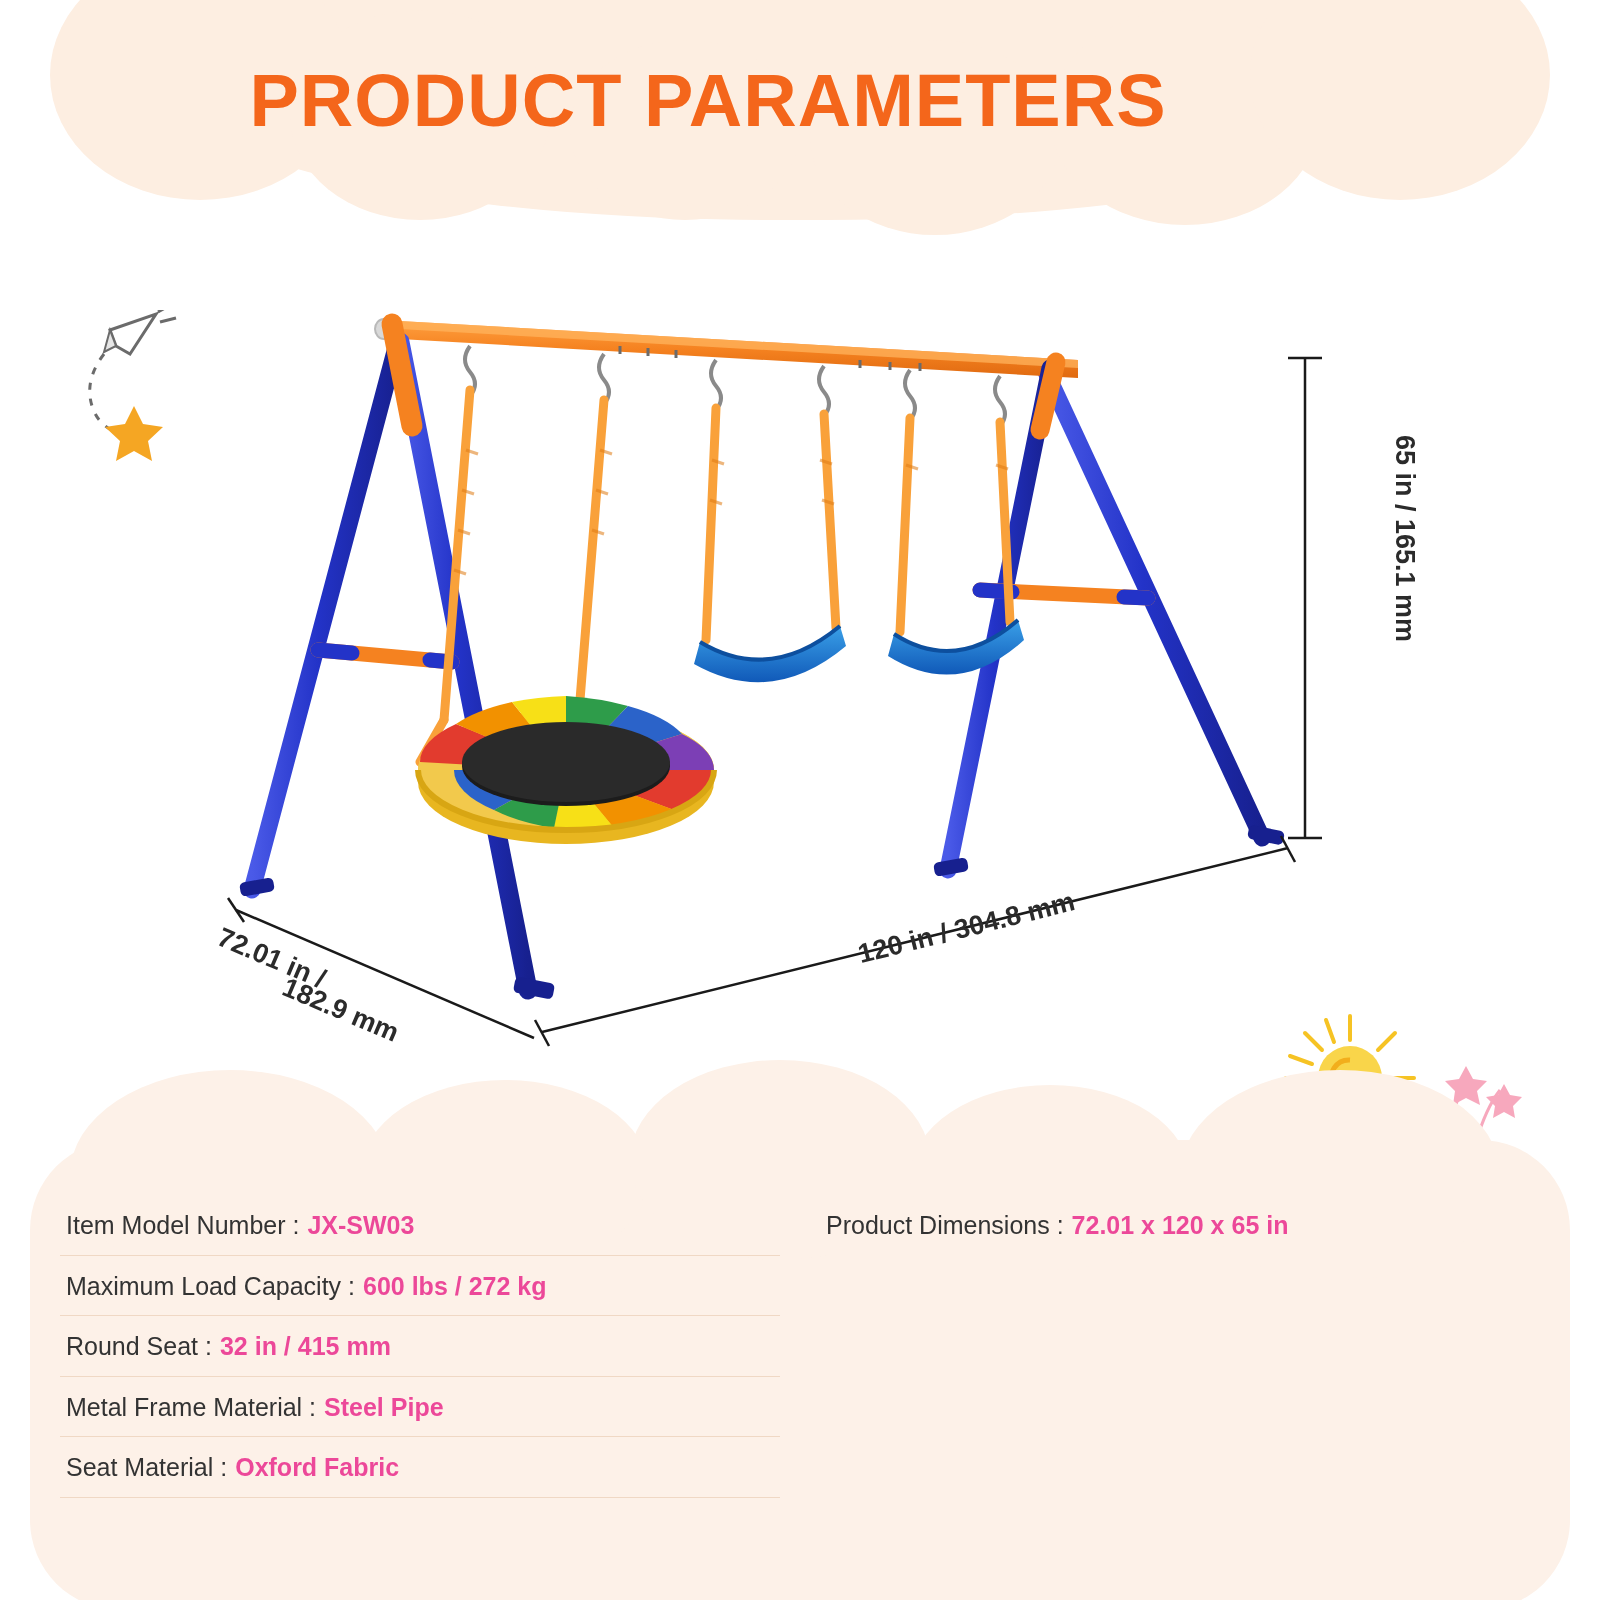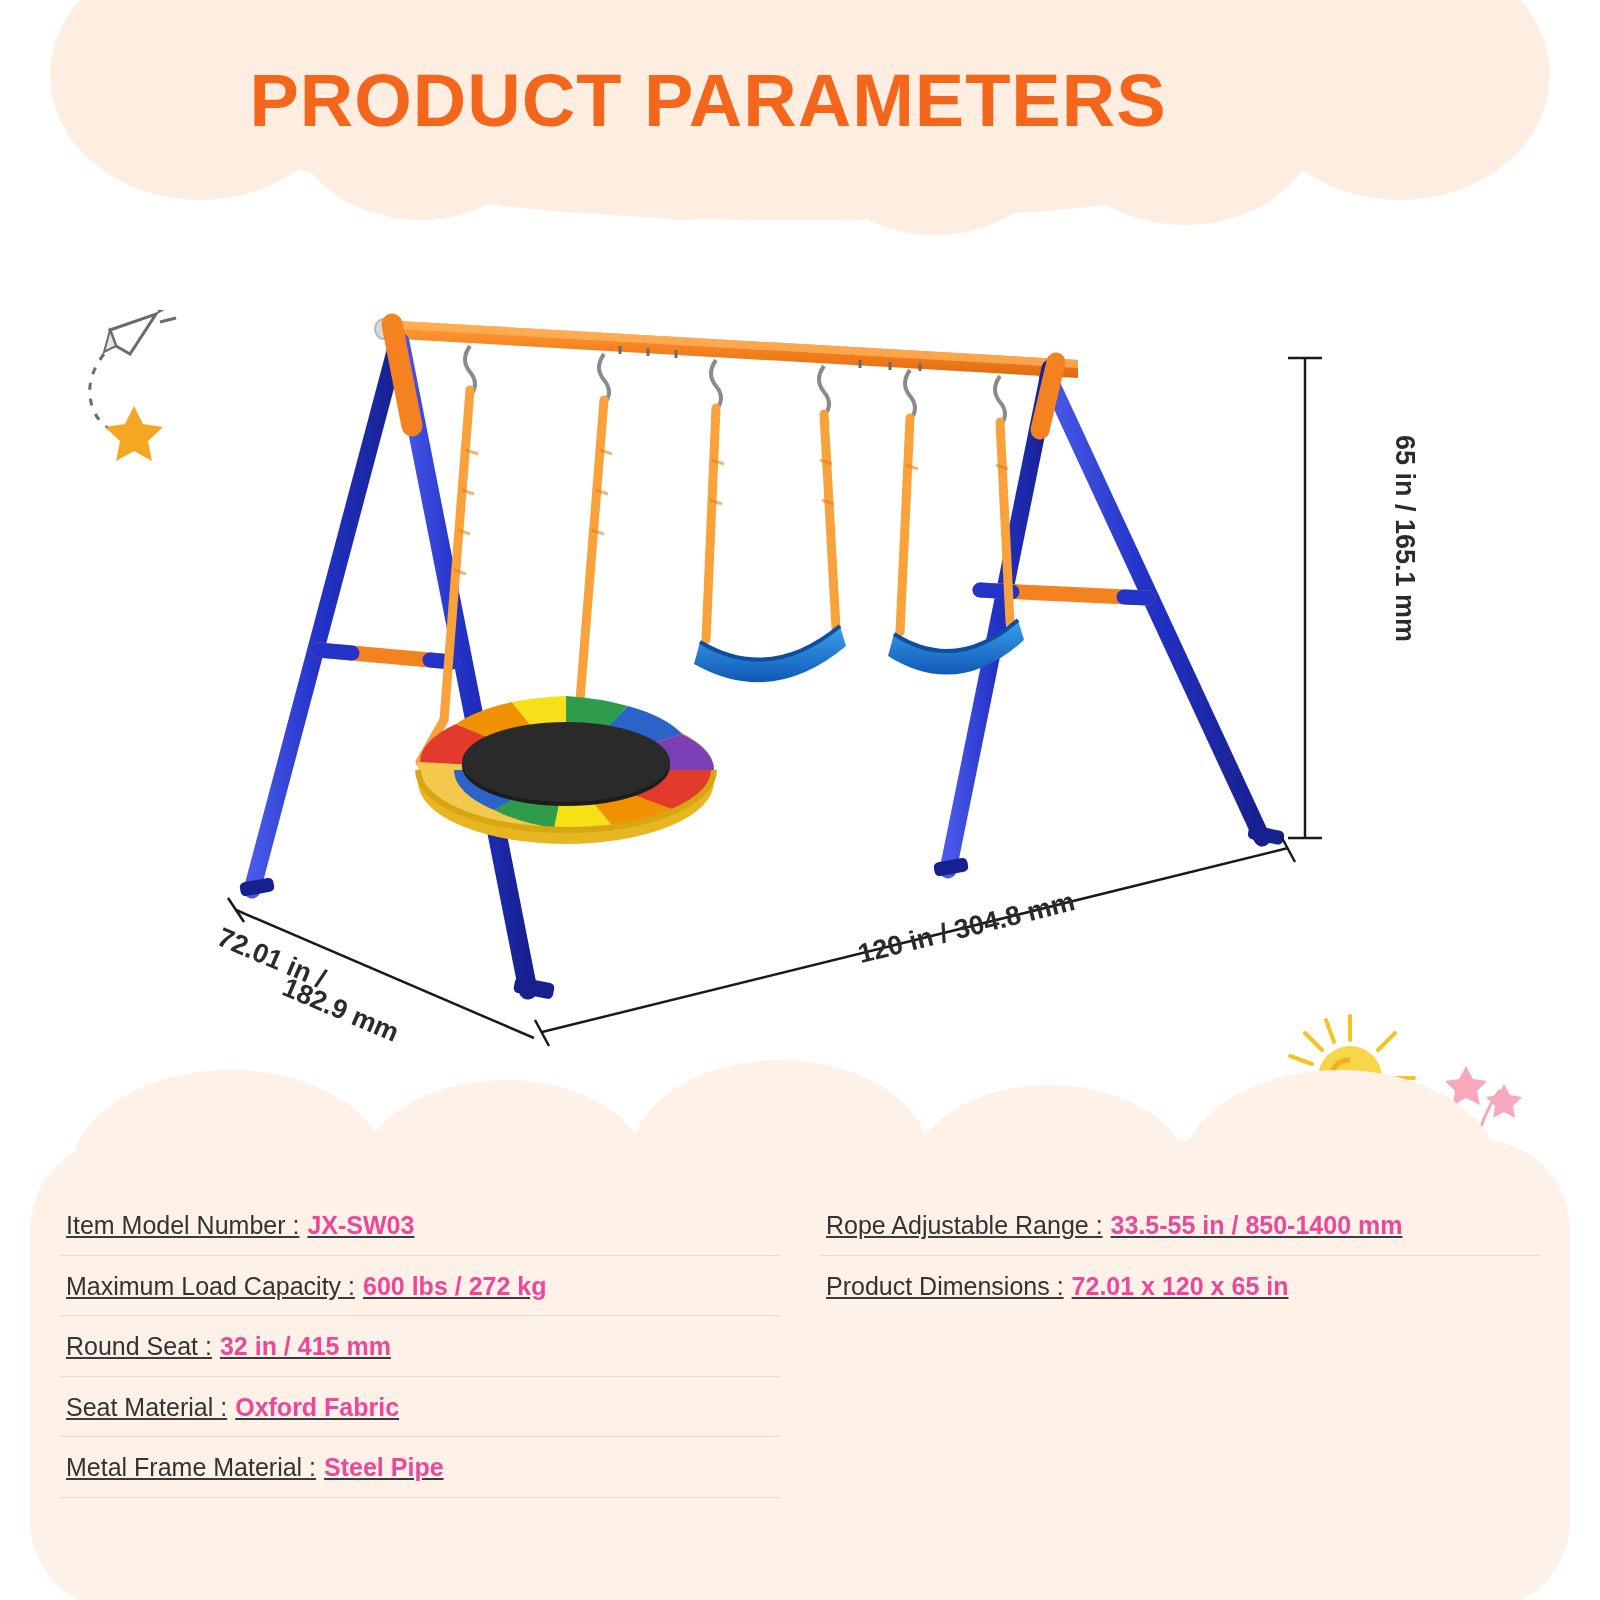--- a/index.html
+++ b/index.html
@@ -47,21 +47,21 @@
   .specs{
     position:absolute;left:60px;top:1195px;width:1480px;
     display:flex;gap:40px;
   }
   .spec-col{flex:1;display:flex;flex-direction:column;}
   .spec-row{
     padding:14px 6px 13px 6px;
     border-bottom:1px solid #f0d8c4;
     font-size:25px;line-height:1.3;
     color:#3b3b3b;
-    display:flex;flex-wrap:wrap;align-items:baseline;text-decoration:underline;
+    display:flex;flex-wrap:wrap;align-items:baseline;
   }
   .spec-row:last-child{border-bottom:1px solid #f0d8c4;}
   .spec-label{color:#333333;margin-right:8px;white-space:nowrap;}
   .spec-value{color:#ec4899;font-weight:bold;}
 
   
   .illus{position:absolute;left:0;top:250px;width:1600px;height:900px;}
 
   .label{
     position:absolute;font-size:27px;font-weight:bold;color:#2b2b2b;
@@ -310,32 +310,28 @@
     </div>
     <div class="spec-row">
       <span class="spec-label">Maximum Load Capacity :</span>
       <span class="spec-value">600 lbs / 272 kg</span>
     </div>
     <div class="spec-row">
       <span class="spec-label">Round Seat :</span>
       <span class="spec-value">32 in / 415 mm</span>
     </div>
     <div class="spec-row">
+      <span class="spec-label">Metal Frame Material :</span>
+      <span class="spec-value">Steel Pipe</span>
+    </div>
+    <div class="spec-row">
       <span class="spec-label">Seat Material :</span>
       <span class="spec-value">Oxford Fabric</span>
     </div>
-    <div class="spec-row">
-      <span class="spec-label">Metal Frame Material :</span>
-      <span class="spec-value">Steel Pipe</span>
-    </div>
   </div>
 
   <div class="spec-col">
-    <div class="spec-row">
-      <span class="spec-label">Rope Adjustable Range :</span>
-      <span class="spec-value">33.5-55 in / 850-1400 mm</span>
-    </div>
     <div class="spec-row" style="border-bottom:none;padding-bottom:0;">
       <span class="spec-label">Product Dimensions :</span>
       <span class="spec-value">72.01 x 120 x 65 in</span>
     </div>
   </div>
 </div>
 
 </body></html>

